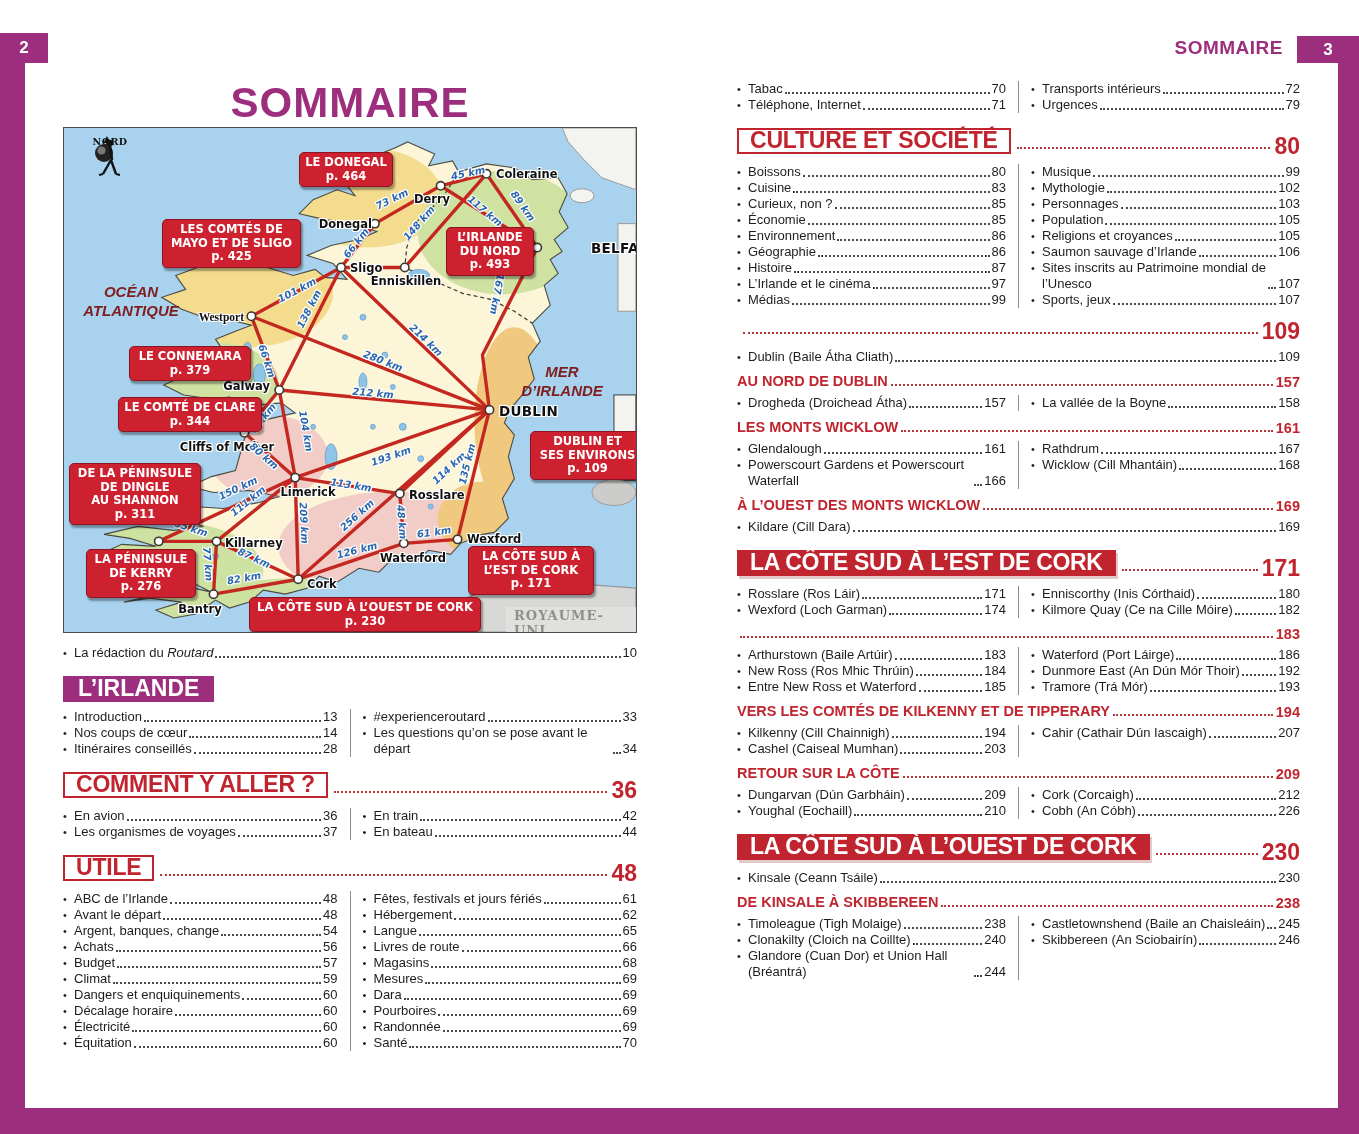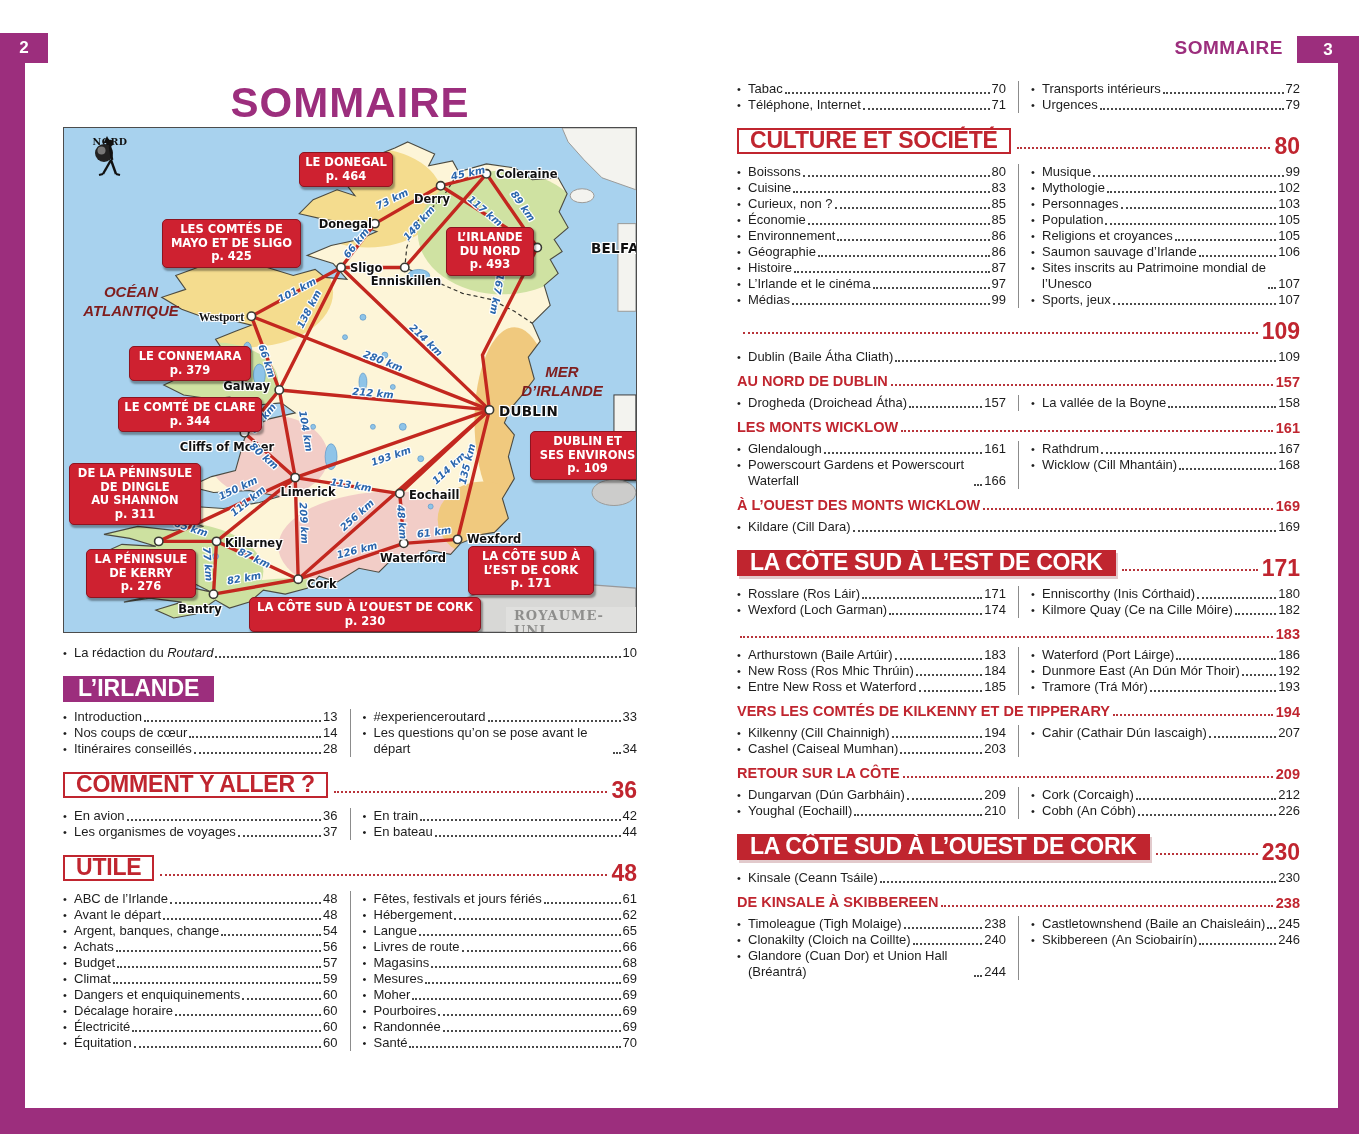--- a/index.html
+++ b/index.html
@@ -221,21 +221,21 @@
           <div class="city" style="left: 432px; top: 46px; transform: translateY(-50%);">Coleraine</div>
           <div class="city big" style="left: 483px; top: 120px; transform: translateY(-50%); padding-left: 44px;">BELFAST</div>
           <div class="city" style="left: 342px; top: 146px; transform: translateX(-50%);">Enniskillen</div>
           <div class="city" style="left: 308px; top: 96px; transform: translate(-100%, -50%);">Donegal</div>
           <div class="city" style="left: 286px; top: 140px; transform: translateY(-50%);">Sligo</div>
           <div class="city" style="left: 180px; top: 189px; transform: translate(-100%, -50%); font-family: Liberation Serif, serif;">Westport</div>
           <div class="city" style="left: 206px; top: 258px; transform: translate(-100%, -50%);">Galway</div>
           <div class="city" style="left: 163px; top: 312px; transform: translateX(-50%);">Cliffs of Moher</div>
           <div class="city big" style="left: 435px; top: 283px; transform: translateY(-50%);">DUBLIN</div>
           <div class="city" style="left: 244px; top: 357px; transform: translateX(-50%);">Limerick</div>
-          <div class="city" style="left: 345px; top: 367px; transform: translateY(-50%);">Eochaill</div>
+          <div class="city" style="left: 345px; top: 367px; transform: translateY(-50%);">Rosslare</div>
           <div class="city" style="left: 349px; top: 423px; transform: translateX(-50%);">Waterford</div>
           <div class="city" style="left: 403px; top: 411px; transform: translateY(-50%);">Wexford</div>
           <div class="city" style="left: 243px; top: 456px; transform: translateY(-50%);">Cork</div>
           <div class="city" style="left: 161px; top: 415px; transform: translateY(-50%);">Killarney</div>
           <div class="city" style="left: 81px; top: 421px; transform: translateX(-50%);">Dingle</div>
           <div class="city" style="left: 136px; top: 474px; transform: translateX(-50%);">Bantry</div>
           <div class="dist" style="left: 404px; top: 45px; transform: translate(-50%, -50%) rotate(-12deg);">45 km</div>
           <div class="dist" style="left: 328px; top: 71px; transform: translate(-50%, -50%) rotate(-26deg);">73 km</div>
           <div class="dist" style="left: 459px; top: 78px; transform: translate(-50%, -50%) rotate(55deg);">89 km</div>
           <div class="dist" style="left: 421px; top: 83px; transform: translate(-50%, -50%) rotate(40deg);">117 km</div>
@@ -506,21 +506,21 @@
               <span class="pg">68</span>
             </div>
             <div class="entry">
               <span class="bullet">•</span>
               <span class="txt">Mesures</span>
               <span class="dots"></span>
               <span class="pg">69</span>
             </div>
             <div class="entry">
               <span class="bullet">•</span>
-              <span class="txt">Moher</span>
+              <span class="txt">Dara</span>
               <span class="dots"></span>
               <span class="pg">69</span>
             </div>
             <div class="entry">
               <span class="bullet">•</span>
               <span class="txt">Pourboires</span>
               <span class="dots"></span>
               <span class="pg">69</span>
             </div>
             <div class="entry">

